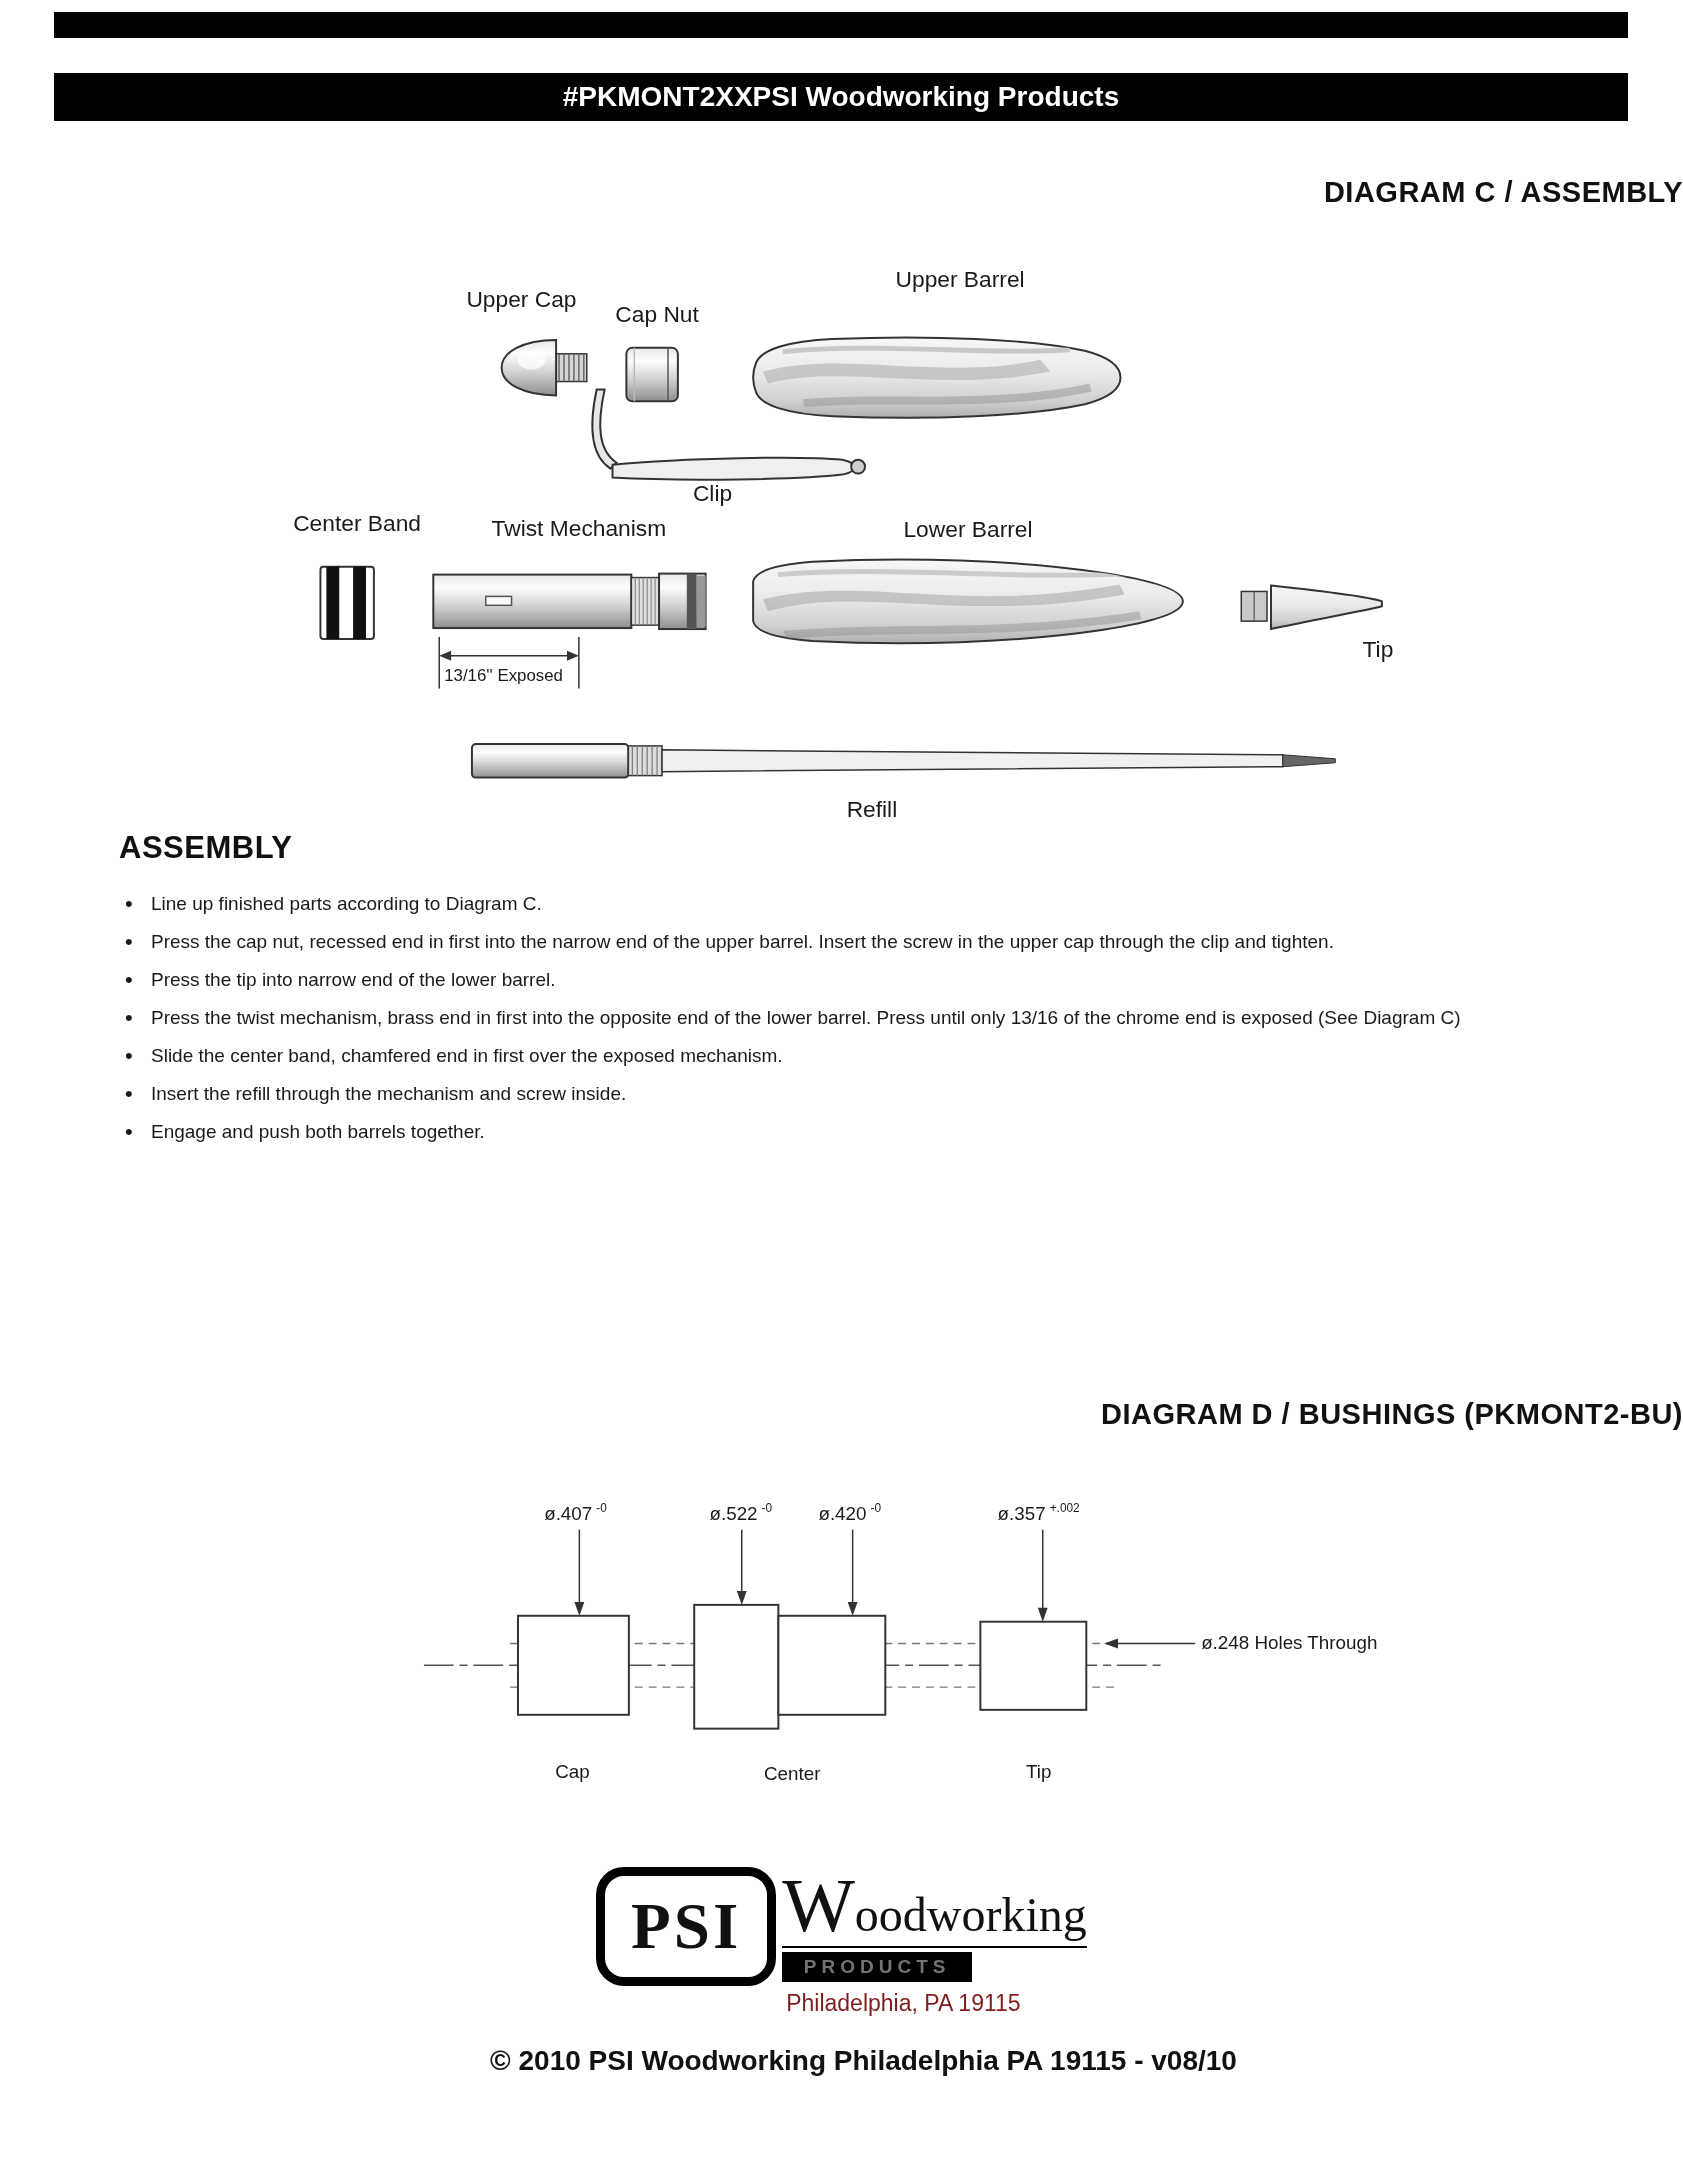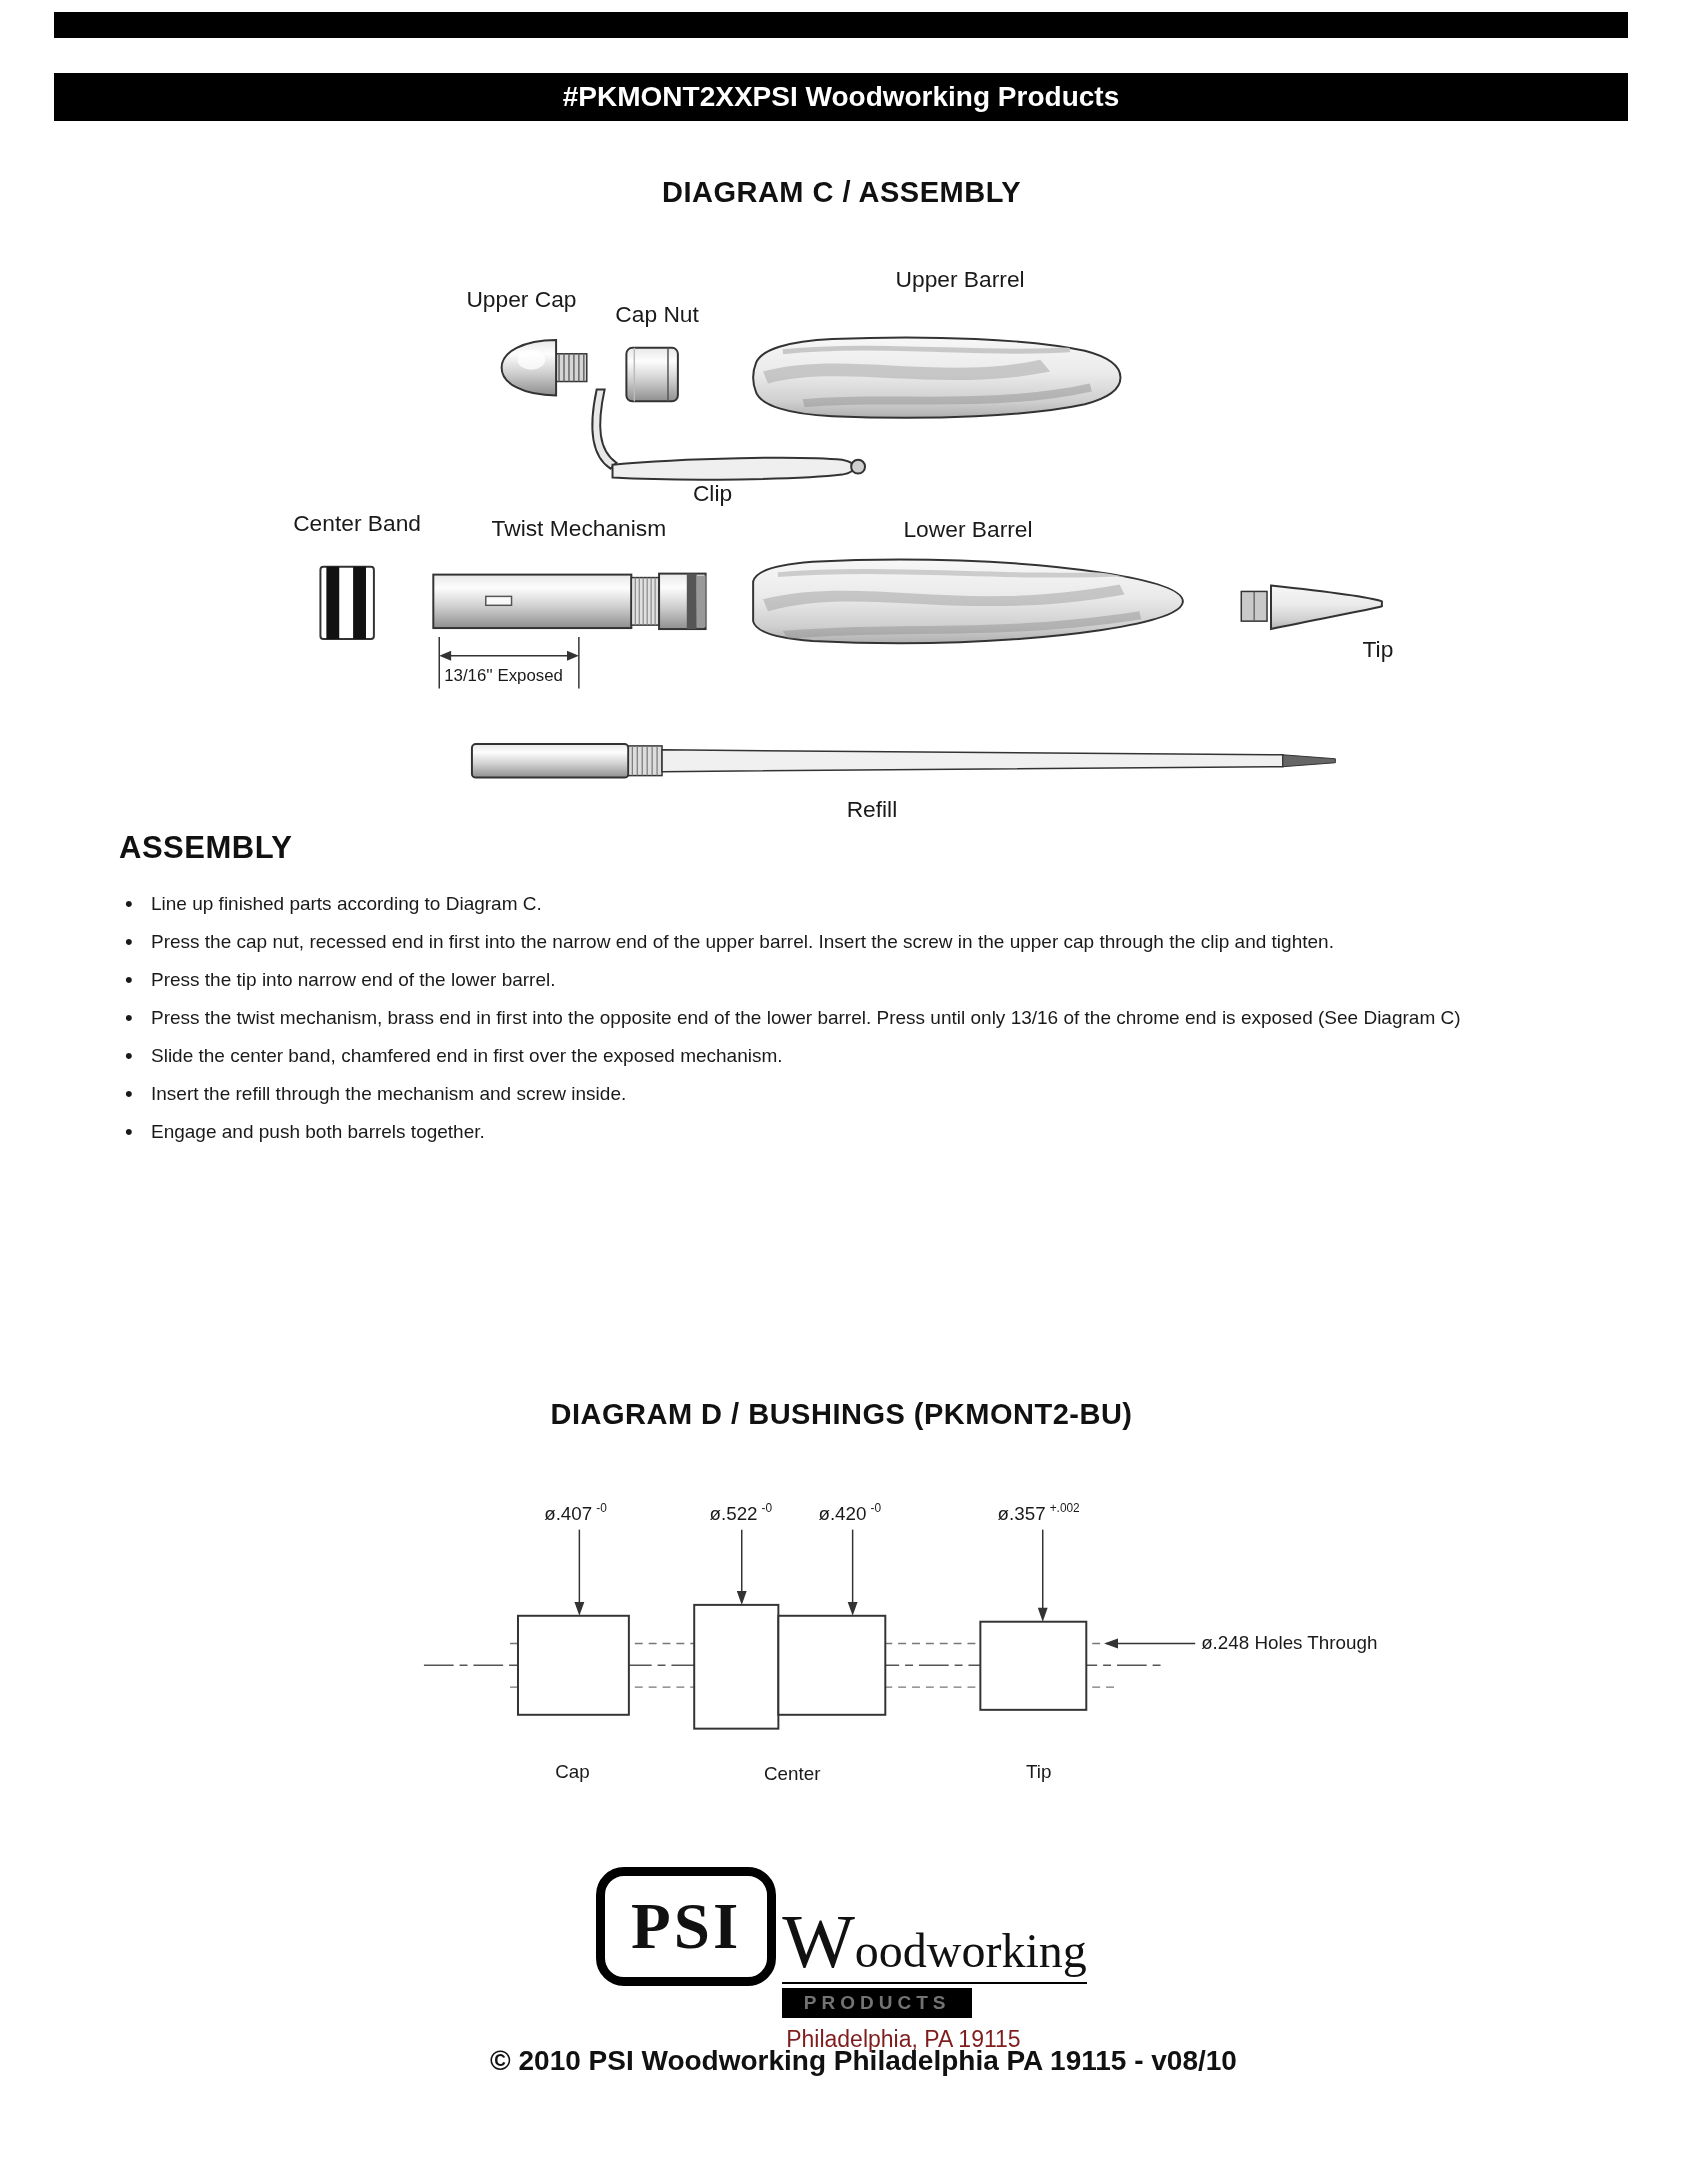--- a/index.html
+++ b/index.html
@@ -6,40 +6,40 @@
   html,body { width:1683px; height:2178px; background:#ffffff;
               font-family:"Liberation Sans", sans-serif; color:#111; }
   .page { position:relative; width:1683px; height:2178px; background:#fff; overflow:hidden; }
 
   .top-bar { position:absolute; left:54px; top:12px; width:1574px; height:26px; background:#000; }
 
   .header-bar { position:absolute; left:54px; top:73px; width:1574px; height:48px; background:#000;
                 color:#fff; display:flex; align-items:center; justify-content:center;
                 padding:0 26px; font-size:28px; font-weight:bold; }
 
-  .section-title { position:absolute; left:0; width:100%; text-align:center;
+  .section-title { position:absolute; left:0; width:100%; text-align:right;
                    font-size:29px; font-weight:bold; letter-spacing:0.5px; }
   #diagram-c-title { top:176px; }
   #diagram-d-title { top:1398px; }
 
   .svg-abs { position:absolute; }
 
   .assembly { position:absolute; left:119px; top:830px; width:1455px; }
   .assembly h2 { font-size:31px; font-weight:bold; margin-bottom:19px; letter-spacing:0.5px; }
   .assembly ul { list-style:none; }
   .assembly li { position:relative; font-size:19px; line-height:38px; padding-left:32px; color:#1a1a1a; }
   .assembly li::before { content:"•"; position:absolute; left:6px; top:0; font-size:22px; }
 
   .logo { position:absolute; top:1867px; left:0; width:100%;
           display:flex; justify-content:center; align-items:flex-start; }
   .psi-box { border:9px solid #000; border-radius:28px; width:180px; height:119px;
              display:flex; align-items:center; justify-content:center;
              font-family:"Liberation Serif", serif; font-weight:bold;
              font-size:65px; letter-spacing:3px; }
-  .logo-right { margin-left:6px;margin-top:36px; }
+  .logo-right { margin-left:6px; }
   .woodworking { font-family:"Liberation Serif", serif; font-size:48px; line-height:1.0;
                  border-bottom:2px solid #000; padding-bottom:2px; display:inline-block; }
   .woodworking::first-letter { font-size:77px; }
   .products-bar { width:190px; height:30px; background:#000; color:#737373;
                   display:flex; align-items:center; justify-content:center;
                   font-size:19px; font-weight:bold; letter-spacing:5px; margin-top:4px; }
   .address { font-size:23px; margin-top:8px; margin-left:4px; color:#7f1d1d; }
 
   .footer { position:absolute; top:2045px; left:0; width:100%; text-align:center;
             font-size:28px; font-weight:bold;padding-left:44px; }

